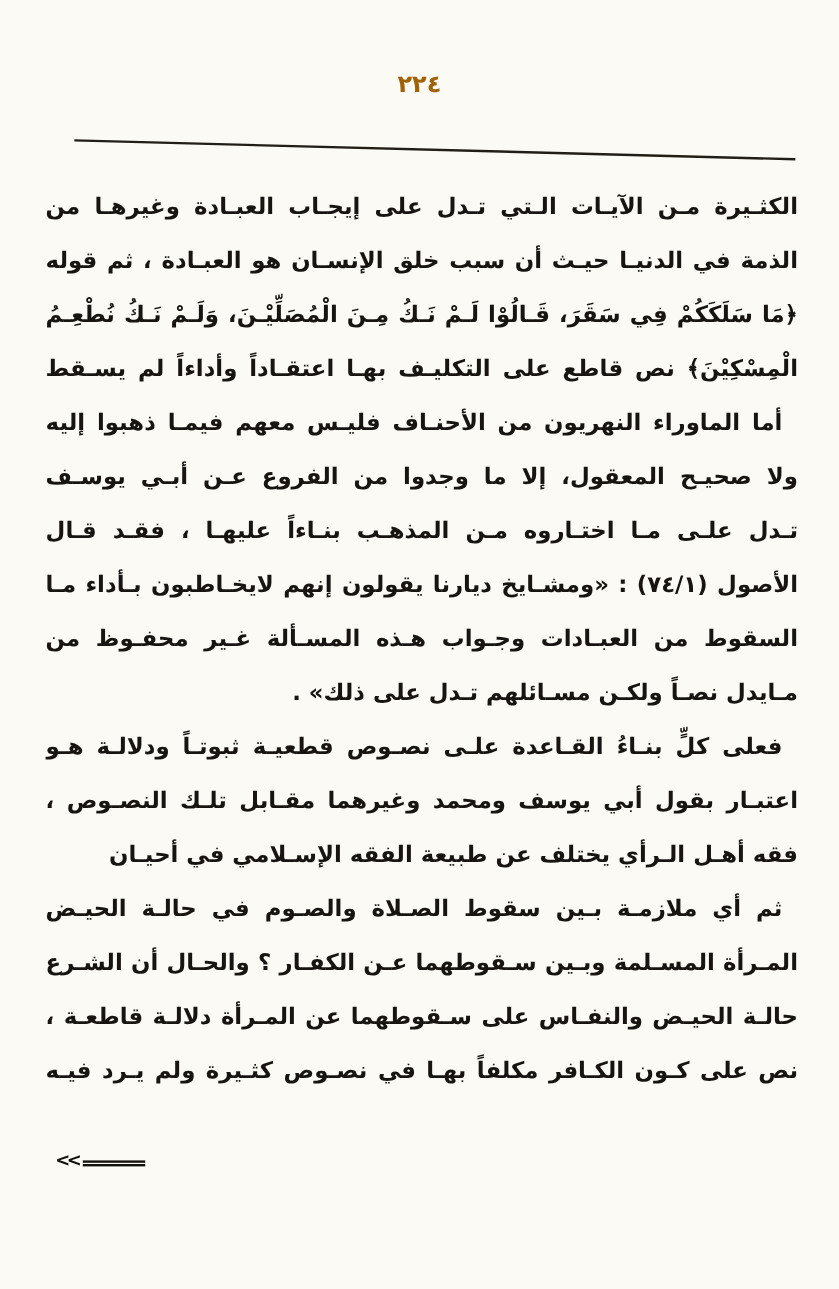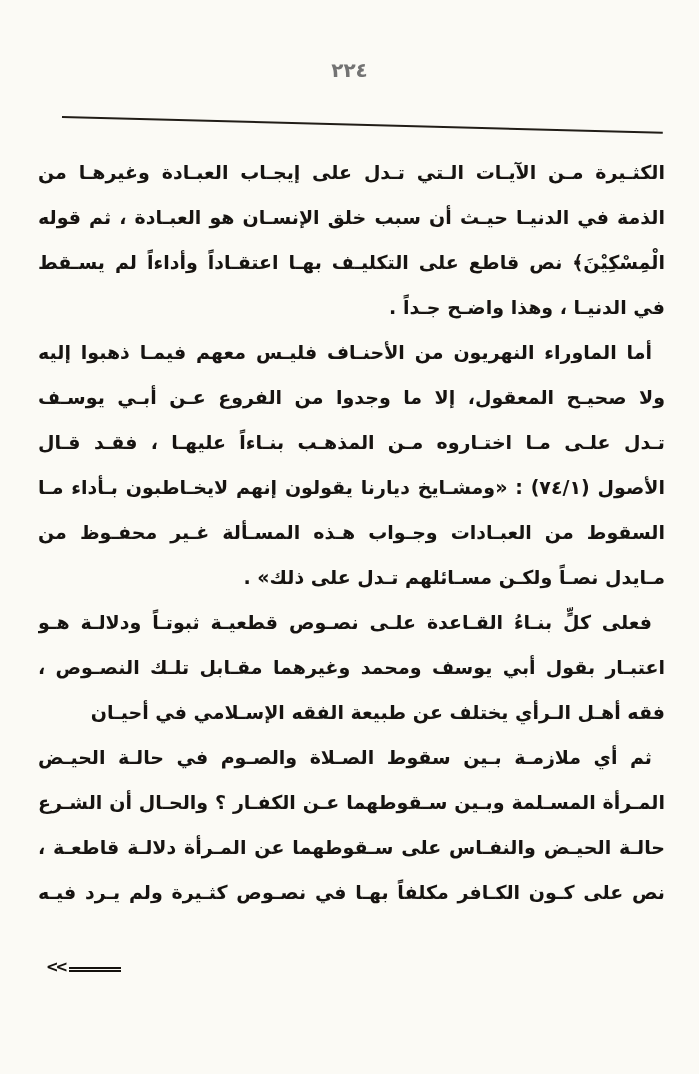--- a/index.html
+++ b/index.html
@@ -9,21 +9,21 @@
       background: #fbfaf5;
       font-family: "DejaVu Sans", sans-serif;
       overflow: hidden;
       position: relative;
     }
     .page-number {
       text-align: center;
       padding-top: 58px;
       font-size: 20px;
       font-weight: bold;
-      color: #737373;
+      color: #a16207;
       letter-spacing: 2px;
       direction: rtl;
     }
     .header-rule {
       position: absolute;
       left: 62px;
       top: 116px;
       width: 601px;
       height: 0;
       border-top: 2.6px solid #211d17;
@@ -81,22 +81,22 @@
 <body>
 
 <div class="page-number">٢٢٤</div>
 
 <div class="header-rule"></div>
 
 <div class="body-text">
     <div>
       <div class="line">الكثـيرة مـن الآيـات الـتي تـدل على إيجـاب العبـادة وغيرهـا من الأحكـام في</div>
       <div class="line">الذمة في الدنيـا حيـث أن سبب خلق الإنسـان هو العبـادة ، ثم قوله تعالى:</div>
+      <div class="line">﴿مَا سَلَكَكُمْ فِي سَقَرَ، قَـالُوْا لَـمْ نَـكُ مِـنَ الْمُصَلِّيْـنَ، وَلَـمْ نَـكُ نُطْعِـمُ</div>
       <div class="line">الْمِسْكِيْنَ﴾ نص قاطع على التكليـف بهـا اعتقـاداً وأداءاً لم يسـقط عنهـم</div>
-      <div class="line short">في الدنيـا ، وهذا واضـح جـداً .</div>
     </div>
     <div>
       <div class="line indent">أما الماوراء النهريون من الأحنـاف فليـس معهم فيمـا ذهبوا إليه صريح المنقـول</div>
       <div class="line">ولا صحيـح المعقول، إلا ما وجدوا من الفروع عـن أبـي يوسـف ومحمـد الـتي</div>
       <div class="line">تـدل علـى مـا اختـاروه مـن المذهـب بنـاءاً عليهـا ، فقـد قـال السرخسـي في</div>
       <div class="line">الأصول (٧٤/١) : «ومشـايخ ديارنا يقولون إنهم لايخـاطبون بـأداء مـا يحتمـل</div>
       <div class="line">السقوط من العبـادات وجـواب هـذه المسـألة غـير محفـوظ من المتقدمـين مـن</div>
       <div class="line short">مـايدل نصـاً ولكـن مسـائلهم تـدل على ذلك» .</div>
     </div>
     <div>

